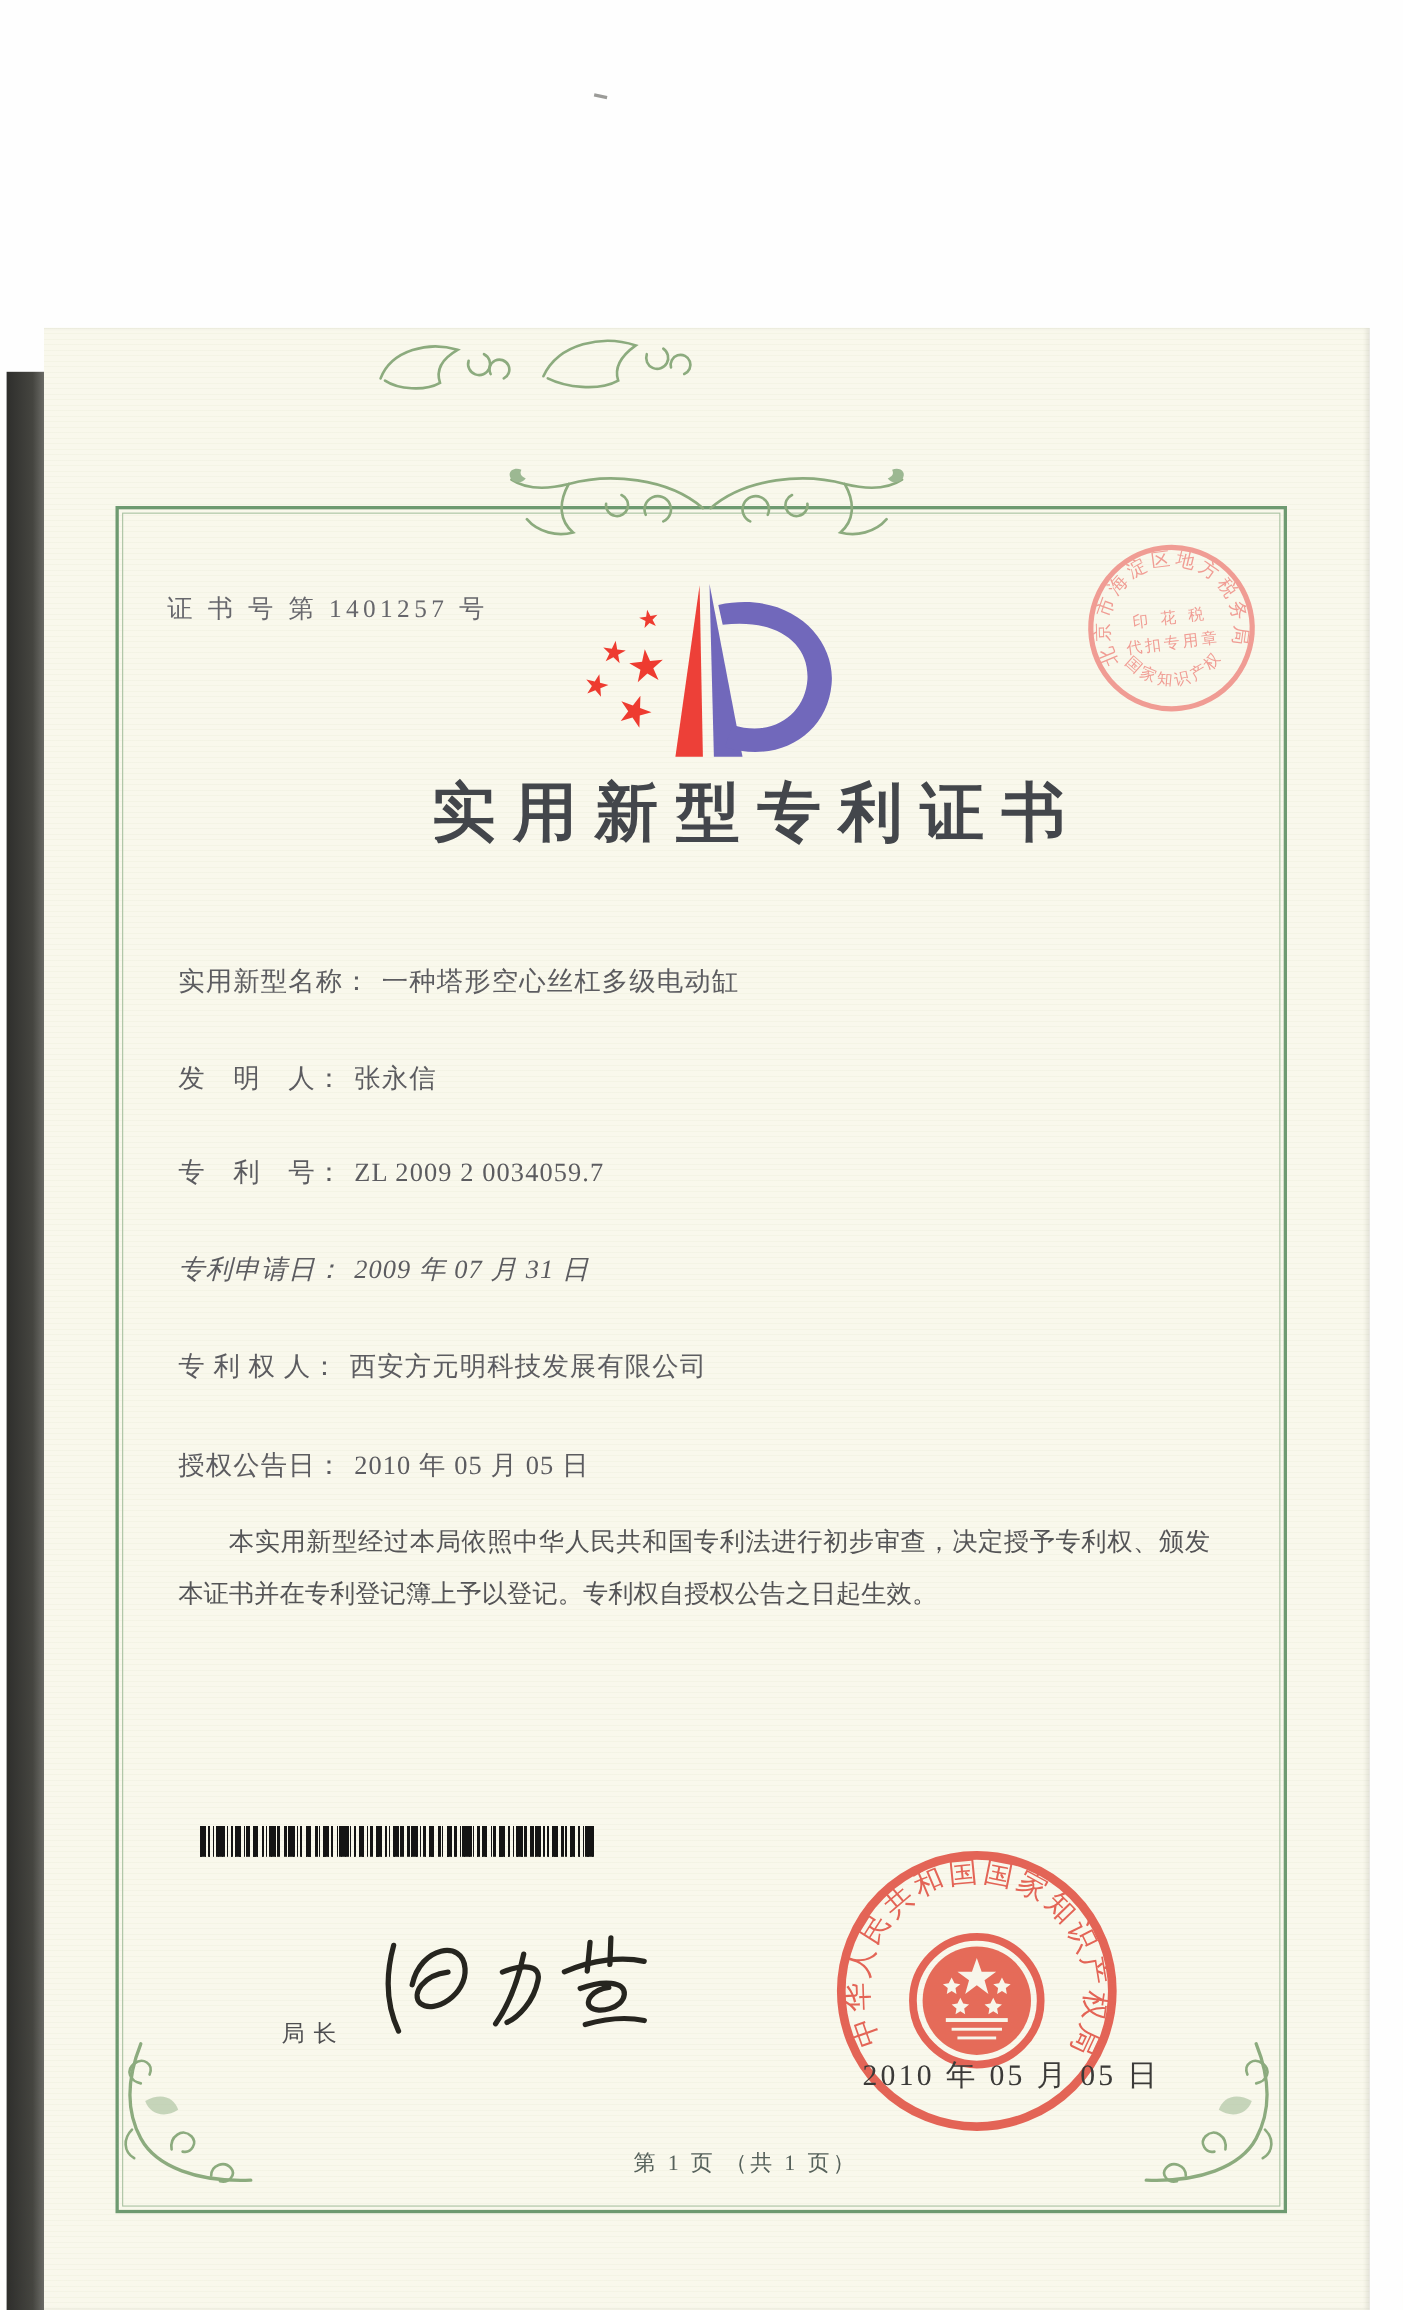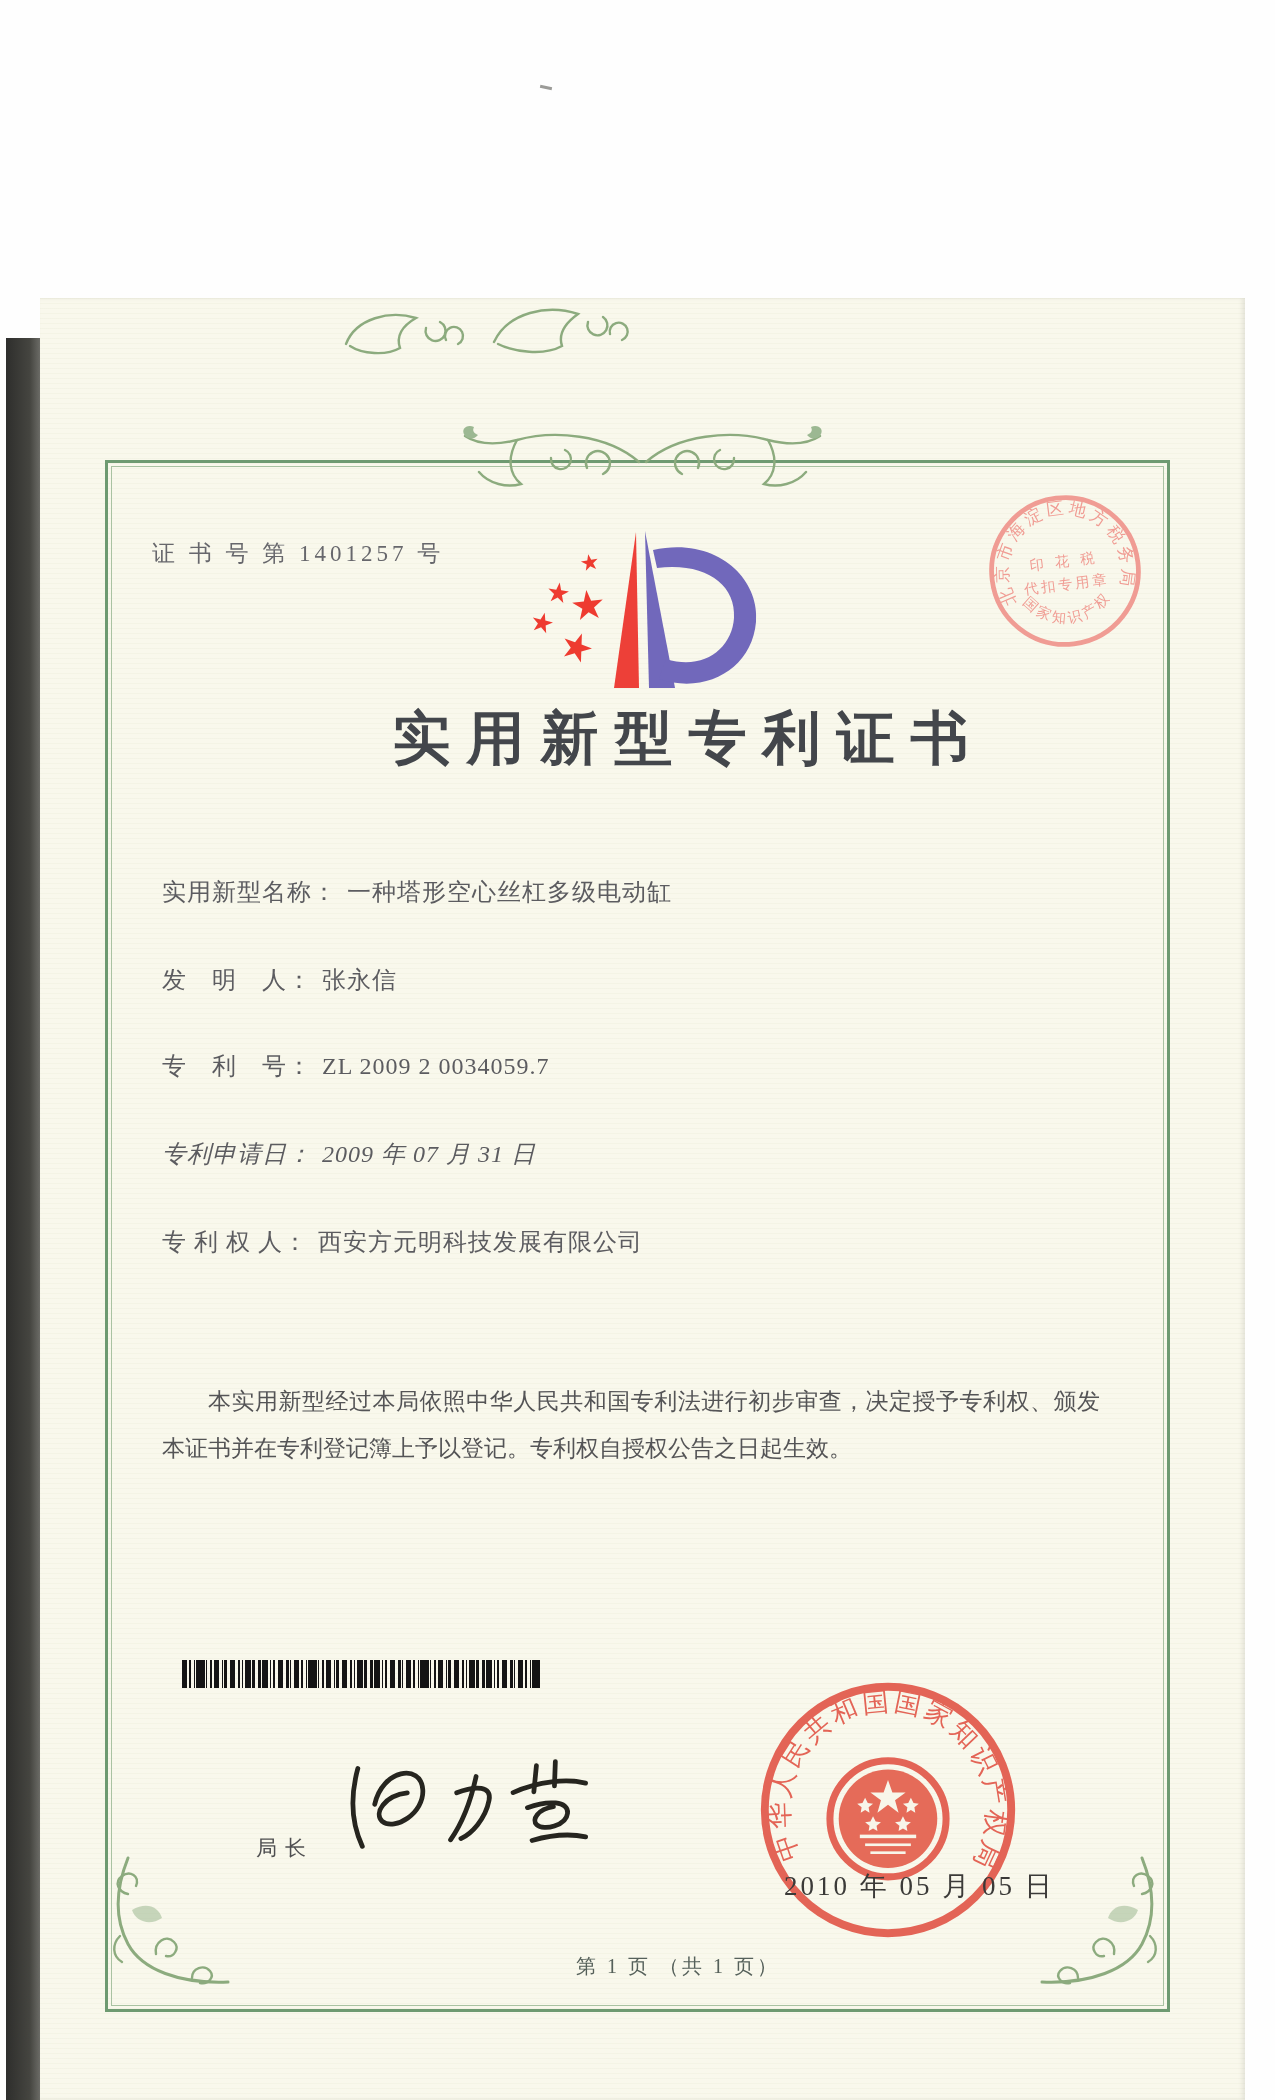--- a/index.html
+++ b/index.html
@@ -138,20 +138,23 @@
     </div>
     <div class="abs field" style="top:752px;">
       <span>专　利　号：</span><span class="val">ZL 2009 2 0034059.7</span>
     </div>
     <div class="abs field" style="top:840px;font-style:italic;">
       <span>专利申请日：</span><span class="val">2009 年 07 月 31 日</span>
     </div>
     <div class="abs field" style="top:928px;">
       <span>专 利 权 人：</span><span class="val">西安方元明科技发展有限公司</span>
     </div>
+    <div class="abs field" style="top:1018px;">
+      <span>授权公告日：</span><span class="val">2010 年 05 月 05 日</span>
+    </div>
 
     <div class="abs body-block">
       <p>本实用新型经过本局依照中华人民共和国专利法进行初步审查，决定授予专利权、颁发本证书并在专利登记簿上予以登记。专利权自授权公告之日起生效。</p>
     </div>
 
     <div class="abs barcode"></div>
 
     <div class="abs signer">局长</div>
     <svg class="abs sig" viewBox="0 0 300 120">
       <path d="M22,18 C12,50 12,80 24,108"></path>

